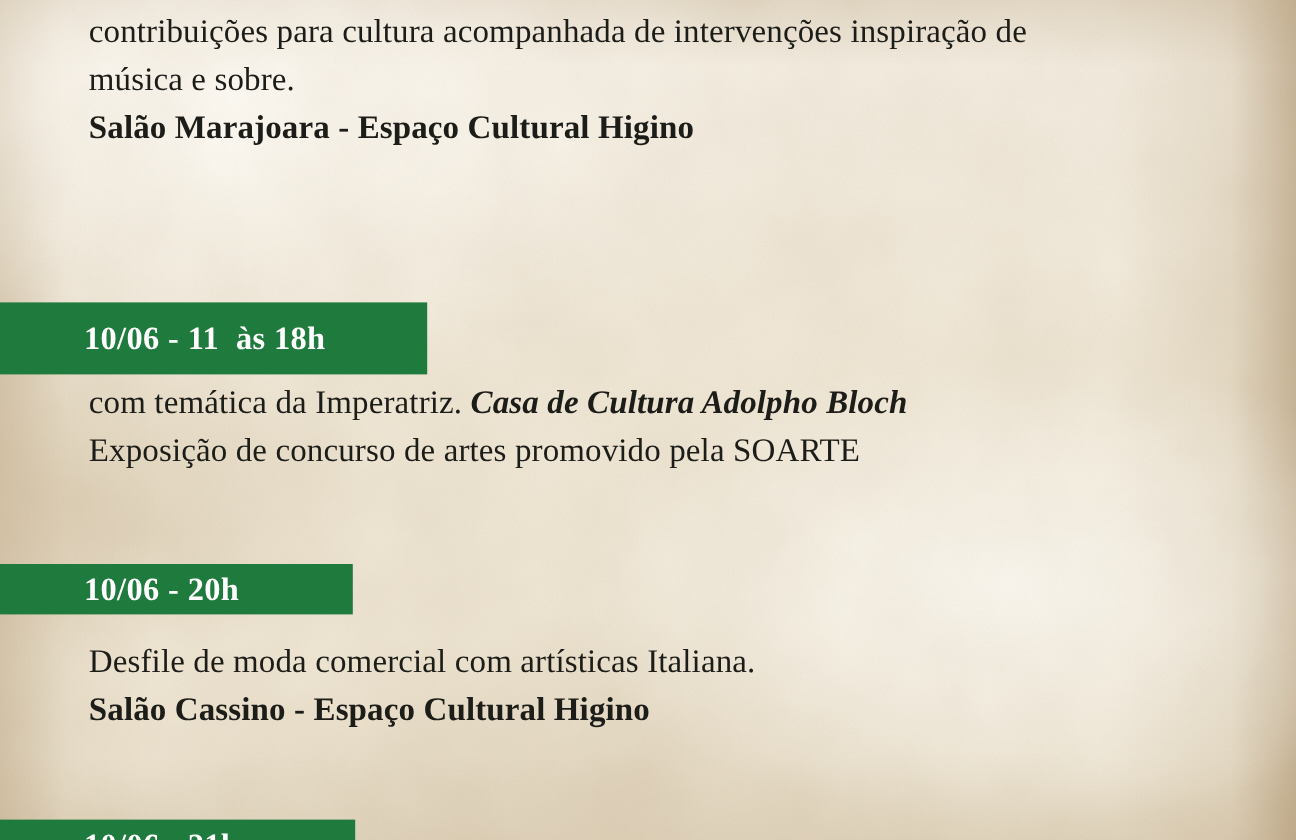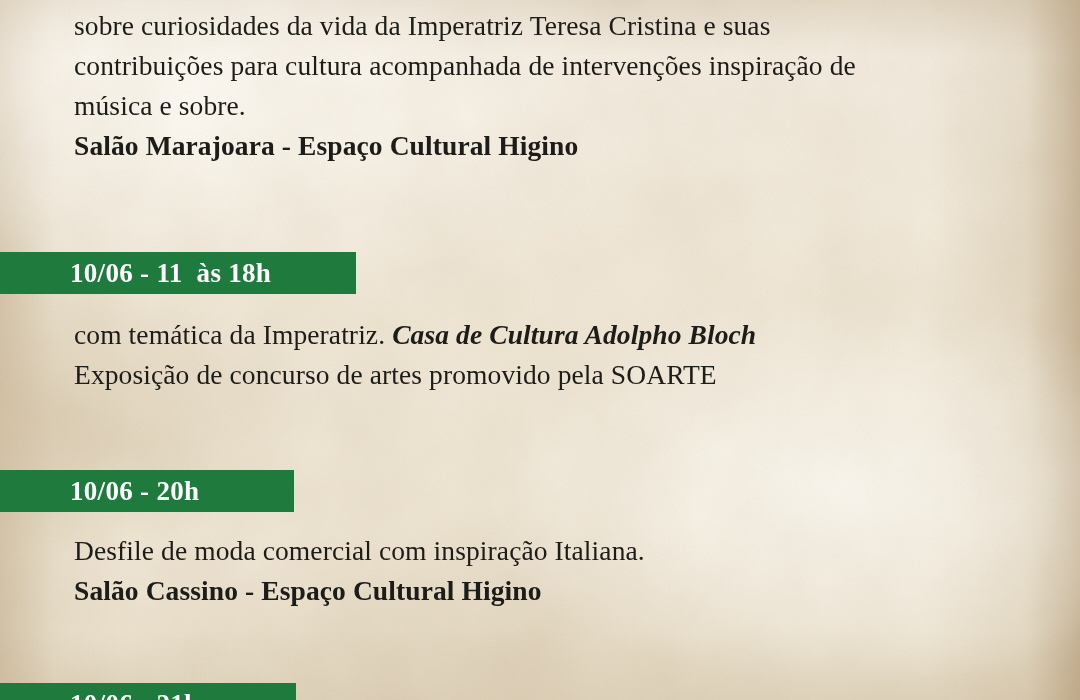--- a/index.html
+++ b/index.html
@@ -75,21 +75,21 @@
     align-items: center;
     box-sizing: border-box;
   }
   .banner .banner-text {
     padding: 0 0 0 0;
     white-space: pre;
   }
 
   
   #block-1 { top: 6px; }
-  #banner-1 { left: 0; top: 252px; width: 356px; height: 42px; padding-left: 70px; }
+  #banner-1 { left: 0; top: 252px; width: 356px; height: 60px; padding-left: 70px; }
   #block-2 { top: 315px; }
   #banner-2 { left: 0; top: 470px; width: 294px; height: 42px; padding-left: 70px; align-items: center; }
   #block-3 { top: 531px; }
   #banner-3 { left: 0; top: 683px; width: 296px; height: 42px; padding-left: 70px; }
 </style>
 </head>
 <body>
 
 <div class="page"></div>
 <svg class="grain" xmlns="http://www.w3.org/2000/svg" width="1080" height="700">
@@ -106,21 +106,20 @@
       <feColorMatrix type="matrix" values="0 0 0 0 0.62  0 0 0 0 0.52  0 0 0 0 0.38  0 0 0 0.30 0"></feColorMatrix>
     </filter>
   </defs>
   <rect width="1080" height="700" filter="url(#blotch)"></rect>
   <rect width="1080" height="700" filter="url(#grainFilter)"></rect>
 </svg>
 
 <div class="content">
 
   <div class="para" id="block-1">
-    <div class="line">sobre curiosidades da vida da Imperatriz Teresa Cristina e suas</div>
     <div class="line">contribuições para cultura acompanhada de intervenções inspiração de</div>
     <div class="line">música e sobre.</div>
     <div class="line venue">Salão Marajoara - Espaço Cultural Higino</div>
   </div>
 
   <div class="banner" id="banner-1">
     <span class="banner-text">10/06 - 11  às 18h</span>
   </div>
 
   <div class="para" id="block-2">
@@ -129,21 +128,21 @@
       <span class="inline-venue">Casa de Cultura Adolpho Bloch</span>
     </div>
     <div class="line">Exposição de concurso de artes promovido pela SOARTE</div>
   </div>
 
   <div class="banner" id="banner-2">
     <span class="banner-text">10/06 - 20h</span>
   </div>
 
   <div class="para" id="block-3">
-    <div class="line">Desfile de moda comercial com inspiração Italiana.</div>
+    <div class="line">Desfile de moda comercial com artísticas Italiana.</div>
     <div class="line venue">Salão Cassino - Espaço Cultural Higino</div>
   </div>
 
   <div class="banner" id="banner-3">
     <span class="banner-text">10/06 - 21h</span>
   </div>
 
 </div>
 
 </body></html>

